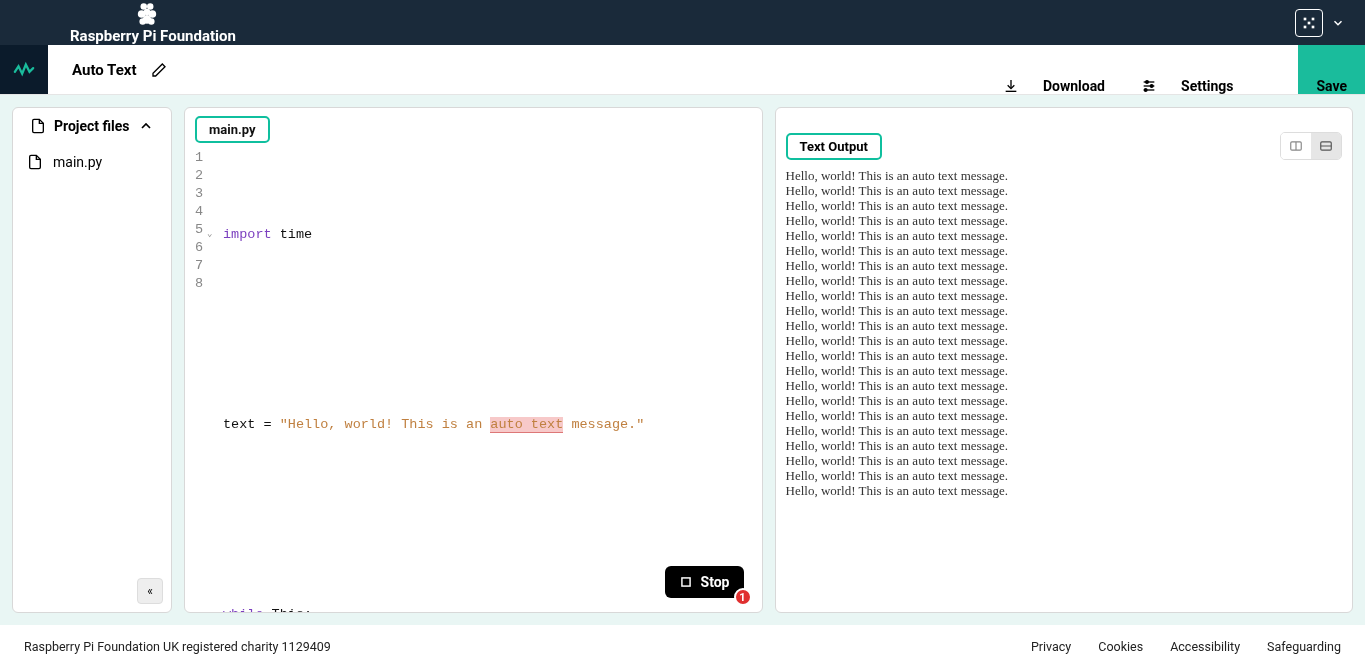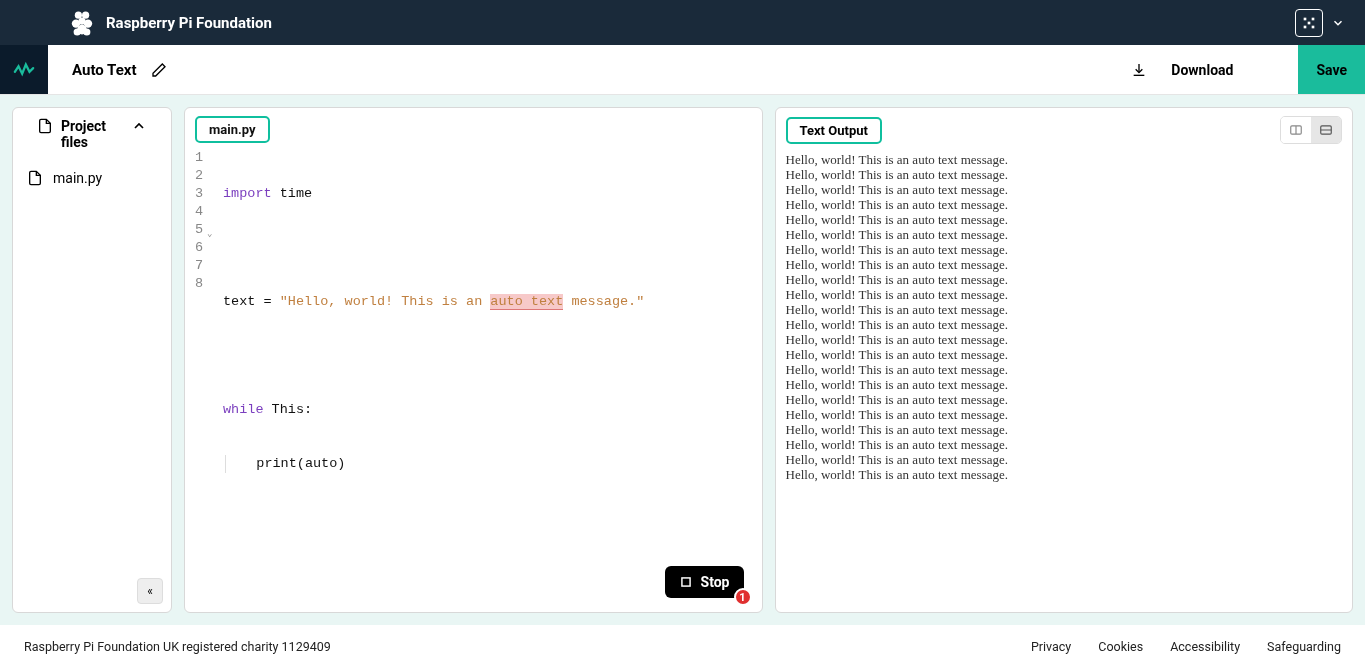--- a/index.html
+++ b/index.html
@@ -1,69 +1,69 @@
 <!DOCTYPE html>
 <html><head>
 <meta charset="utf-8">
 <style>
   * { box-sizing: border-box; margin: 0; padding: 0; }
   html, body { width: 1365px; height: 667px; font-family: -apple-system, BlinkMacSystemFont, "Segoe UI", Roboto, Helvetica, Arial, sans-serif; overflow: hidden; background:#fff; }
   
   .top-header { height: 45px; background:#1a2a3a; color:#fff; display:flex; align-items:center; padding:0 20px 0 0; }
-  .top-header .brand { display:flex; align-items:center; height:100%; padding-left:70px; font-weight:700; font-size:15px; }
+  .top-header .brand { display:flex; align-items:center; height:100%; padding-left:70px; font-weight:700; font-size:15px;flex-direction:column; }
   .top-header .spacer { flex:1; }
   .top-right { display:flex; align-items:center; gap:8px; }
   .top-right .sq { width:28px; height:28px; border:1px solid #fff; border-radius:4px; display:flex; align-items:center; justify-content:center; }
   .chev { width:14px; height:14px; }
 
   
   .toolbar-row { height:50px; display:flex; align-items:stretch; border-bottom:1px solid #e5e5e5; }
   .left-rail { width:48px; background:#0b1b2b; display:flex; align-items:center; justify-content:center; }
   .toolbar { flex:1; display:flex; align-items:center; background:#fff; }
   .proj-title { font-weight:700; font-size:15px; margin-left:24px; display:flex; align-items:center; gap:14px; }
   .toolbar .spacer { flex:1; }
-  .tool-btn { display:flex; align-items:center; gap:24px; font-weight:700; font-size:14px; padding:0 18px; height:100%; cursor:pointer; }
+  .tool-btn { display:flex; align-items:flex-end; gap:24px; font-weight:700; font-size:14px; padding:0 18px; height:100%; cursor:pointer; }
   .save-btn { background:#1abc9c; color:#000;margin-left:47px; }
 
   
   .main { position:relative; height: calc(667px - 45px - 50px - 42px); background:#e9f6f4; padding:12px; display:flex; gap:12px; }
   .panel { background:#fff; border:1px solid #d8d8d8; border-radius:6px; display:flex; flex-direction:column; overflow:hidden; }
   
   .sidebar { width:160px; position:relative; }
-  .sidebar-head { display:flex; align-items:flex-start; gap:8px; padding:10px 24px; font-weight:700; font-size:14px; }
+  .sidebar-head { display:flex; align-items:flex-start; gap:8px; padding:10px 17px; font-weight:700; font-size:14px; }
   .sidebar-head .exp { margin-left:auto; }
   .add-file { margin:4px 10px 8px; background:#1fd1b3; border:none; border-radius:4px; height:32px; font-weight:700; font-size:13px; display:flex; align-items:center; justify-content:center; gap:8px; cursor:pointer; }
   .file-item { display:flex; align-items:center; gap:10px; padding:10px 14px; font-size:14px; cursor:pointer; }
   .collapse-btn { position:absolute; bottom:8px; right:8px; width:26px; height:26px; background:#eee; border:1px solid #ddd; border-radius:4px; display:flex; align-items:center; justify-content:center; font-size:12px; cursor:pointer; }
 
   
   .editor { flex:1; min-width:0; position:relative; }
   .tab-strip { padding:8px 10px 0; }
   .tab { display:inline-block; border:2px solid #0fbf9e; border-radius:5px; padding:4px 12px; font-weight:700; font-size:13px; color:#111; background:#fff; }
   .code-wrap { flex:1; display:flex; font-family: "SFMono-Regular", Consolas, "Liberation Mono", Menlo, monospace; font-size:13.5px; line-height:18px; padding:6px 0 0 0; }
   .gutter { width:24px; text-align:right; color:#888; padding:0 6px 0 0; user-select:none; }
   .gutter div { height:18px; }
   .fold-col { width:12px; position:relative; }
   .fold-mark { position:absolute; top:calc(18px*4 + 4px); left:-2px; font-size:9px; color:#888; }
   .code { flex:1; white-space:pre; padding-left:2px; }
-  .code .line { height:18px; display:block; }
+  .code .line { height:18px; display:block;margin-top:41px; }
   .indent-guide { border-left:1px solid #ddd; display:inline-block; height:18px; margin-left:2px; padding-left:6px; vertical-align:top; }
   .kw { color:#7b3fbf; }
   .str { color:#c08040; }
   .num { color:#b08000; }
   .cmt { color:#b88a4a; }
   .id  { color:#111; }
   .hl { background:#f7c9c9; border-bottom:1px solid #d77; }
 
   .stop-btn { position:absolute; right:18px; bottom:14px; background:#000; color:#fff; border-radius:6px; padding:8px 14px; font-weight:700; font-size:14px; display:flex; align-items:center; gap:8px; cursor:pointer; }
   .stop-badge { position:absolute; right:10px; bottom:6px; width:18px; height:18px; border-radius:50%; background:#e03030; color:#fff; font-size:11px; font-weight:700; display:flex; align-items:center; justify-content:center; border:2px solid #fff; }
 
   
   .output { flex:1; min-width:0; }
-  .out-head { display:flex; align-items:flex-end; padding:8px 10px 4px; }
+  .out-head { display:flex; align-items:flex-end; padding:24px 10px 4px; }
   .out-tab { border:2px solid #0fbf9e; border-radius:5px; padding:4px 12px; font-weight:700; font-size:13px; }
   .view-toggle { margin-left:auto; display:flex; border:1px solid #ddd; border-radius:5px; overflow:hidden; }
   .vt-btn { width:30px; height:26px; display:flex; align-items:center; justify-content:center; background:#fff; cursor:pointer; }
   .vt-btn.active { background:#e6e6e6; }
   .out-body { flex:1; overflow:auto; font-family: Liberation Serif, serif; font-size:13px; line-height:15px; color:#333; padding:4px 10px 10px; white-space:pre; }
 
   
   .footer { height:42px; display:flex; align-items:center; padding:12px 24px; font-size:12.5px; color:#222; background:#fff; }
   .footer .spacer { flex:1; }
   .footer a { color:#222; text-decoration:none; margin-left:27px; cursor:pointer; }
@@ -119,20 +119,31 @@
     </div>
     <div class="spacer"></div>
     <div class="tool-btn">
       <svg class="icon" viewBox="0 0 24 24" fill="none" stroke="#000" stroke-width="2">
           <path d="M12 3v12"></path>
           <polyline points="7 11 12 16 17 11"></polyline>
           <path d="M4 20h16"></path>
         </svg>
       <span>Download</span>
     </div>
+    <div class="tool-btn">
+      <svg class="icon" viewBox="0 0 24 24" fill="none" stroke="#000" stroke-width="2">
+          <line x1="4" y1="6" x2="20" y2="6"></line>
+          <line x1="4" y1="12" x2="20" y2="12"></line>
+          <line x1="4" y1="18" x2="20" y2="18"></line>
+          <circle cx="9" cy="6" r="2" fill="#000"></circle>
+          <circle cx="16" cy="12" r="2" fill="#000"></circle>
+          <circle cx="7" cy="18" r="2" fill="#000"></circle>
+        </svg>
+      <span>Settings</span>
+    </div>
     <div class="tool-btn save-btn">
       <span>Save</span>
     </div>
   </div>
 </div>
 
 <div class="main">
 
   <div class="panel sidebar">
     <div class="sidebar-head">

